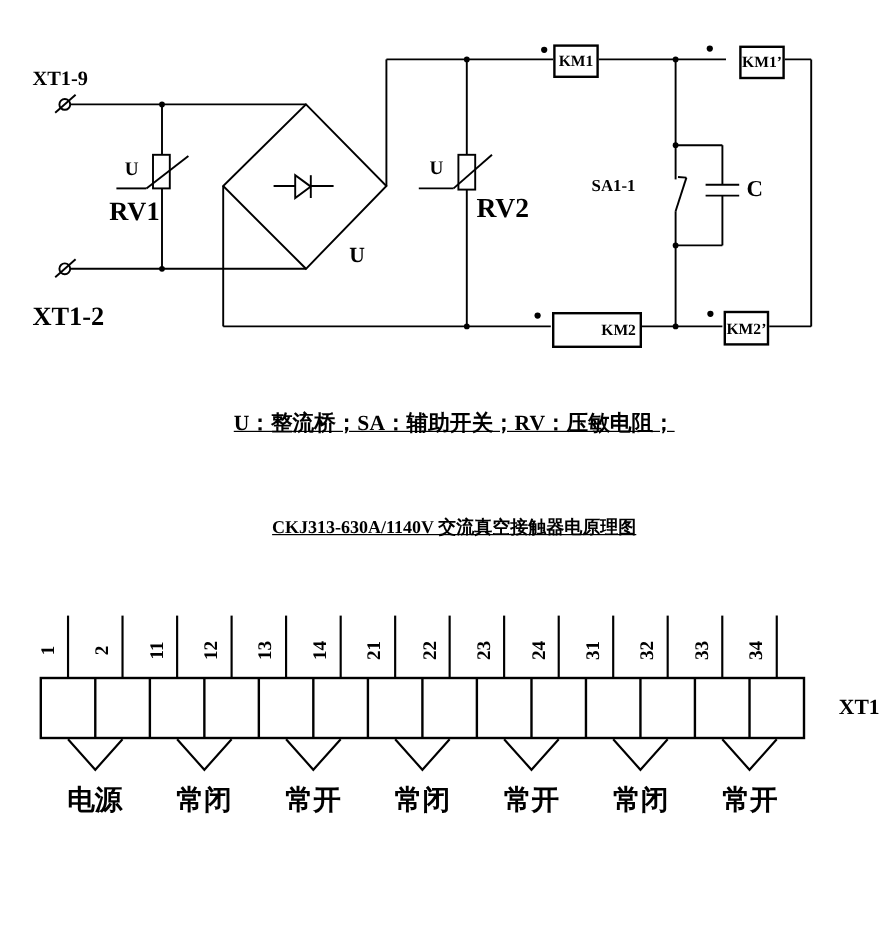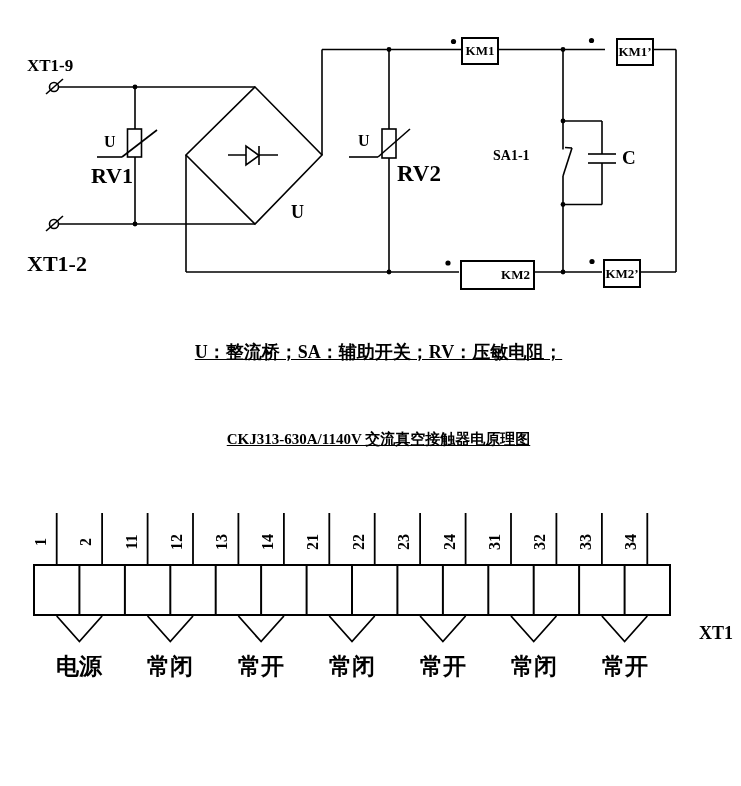--- a/index.html
+++ b/index.html
@@ -226,21 +226,21 @@
   <div class="tnum" style="left:254px;top:528px;">14</div>
   <div class="tnum" style="left:299px;top:528px;">21</div>
   <div class="tnum" style="left:345px;top:528px;">22</div>
   <div class="tnum" style="left:390px;top:528px;">23</div>
   <div class="tnum" style="left:436px;top:528px;">24</div>
   <div class="tnum" style="left:481px;top:528px;">31</div>
   <div class="tnum" style="left:526px;top:528px;">32</div>
   <div class="tnum" style="left:572px;top:528px;">33</div>
   <div class="tnum" style="left:617px;top:528px;">34</div>
 
-  <div class="lbl serif" style="left:699px;top:580px;font-size:18px;margin-top:44px;">XT1</div>
+  <div class="lbl serif" style="left:699px;top:580px;font-size:18px;">XT1</div>
 
   <div class="tgroup" style="left:44px;">电源</div>
   <div class="tgroup" style="left:135px;">常闭</div>
   <div class="tgroup" style="left:226px;">常开</div>
   <div class="tgroup" style="left:317px;">常闭</div>
   <div class="tgroup" style="left:408px;">常开</div>
   <div class="tgroup" style="left:499px;">常闭</div>
   <div class="tgroup" style="left:590px;">常开</div>
 
 

